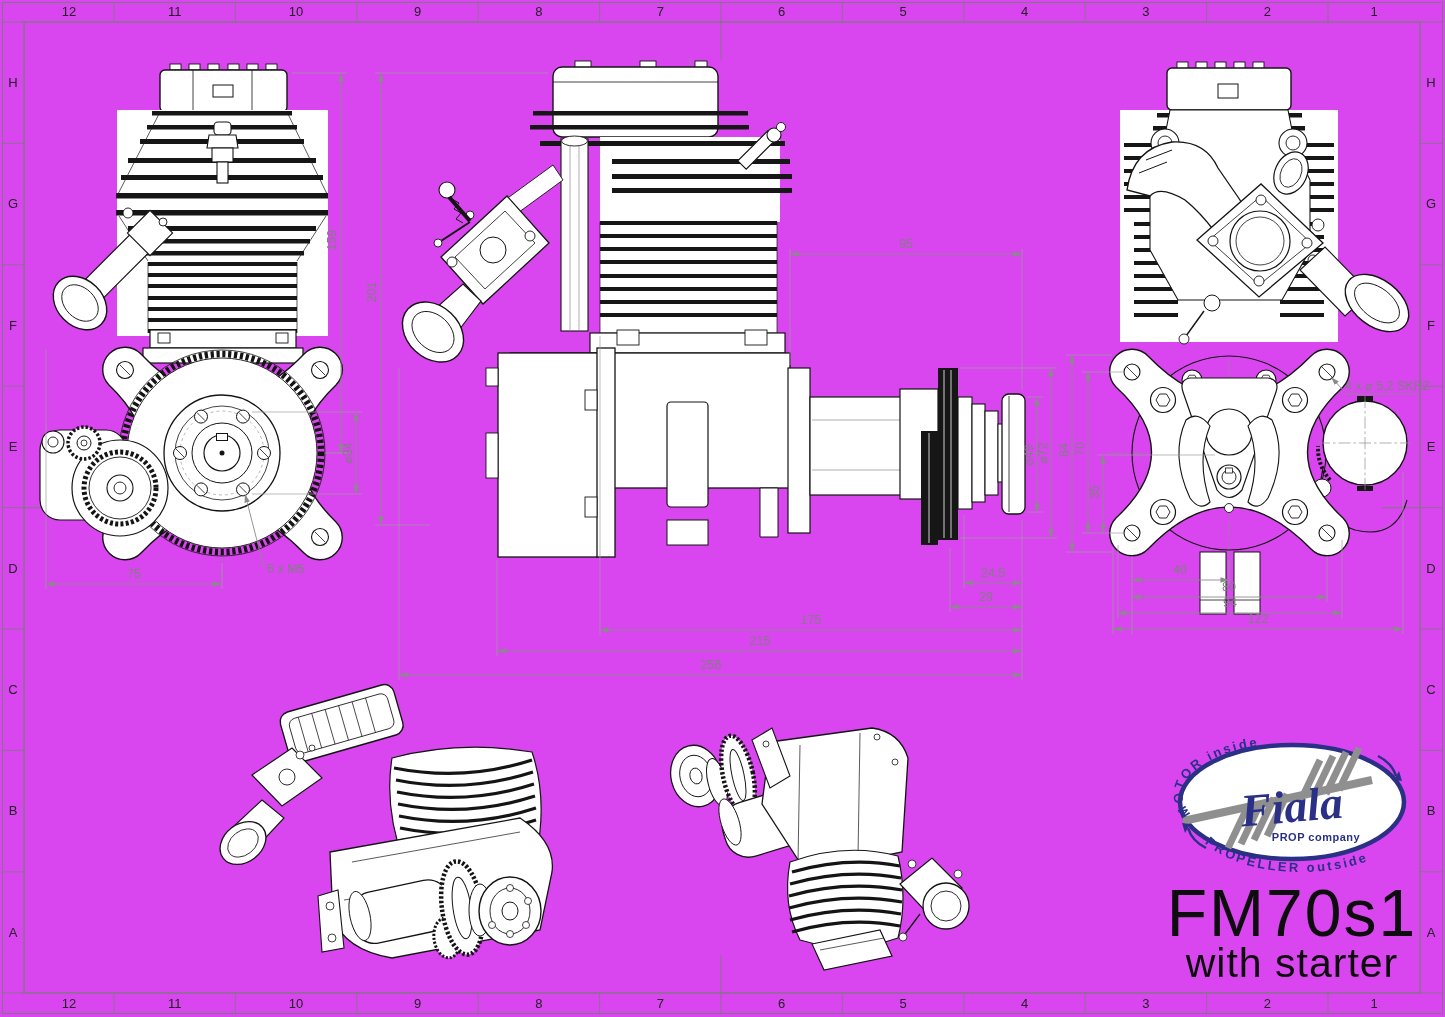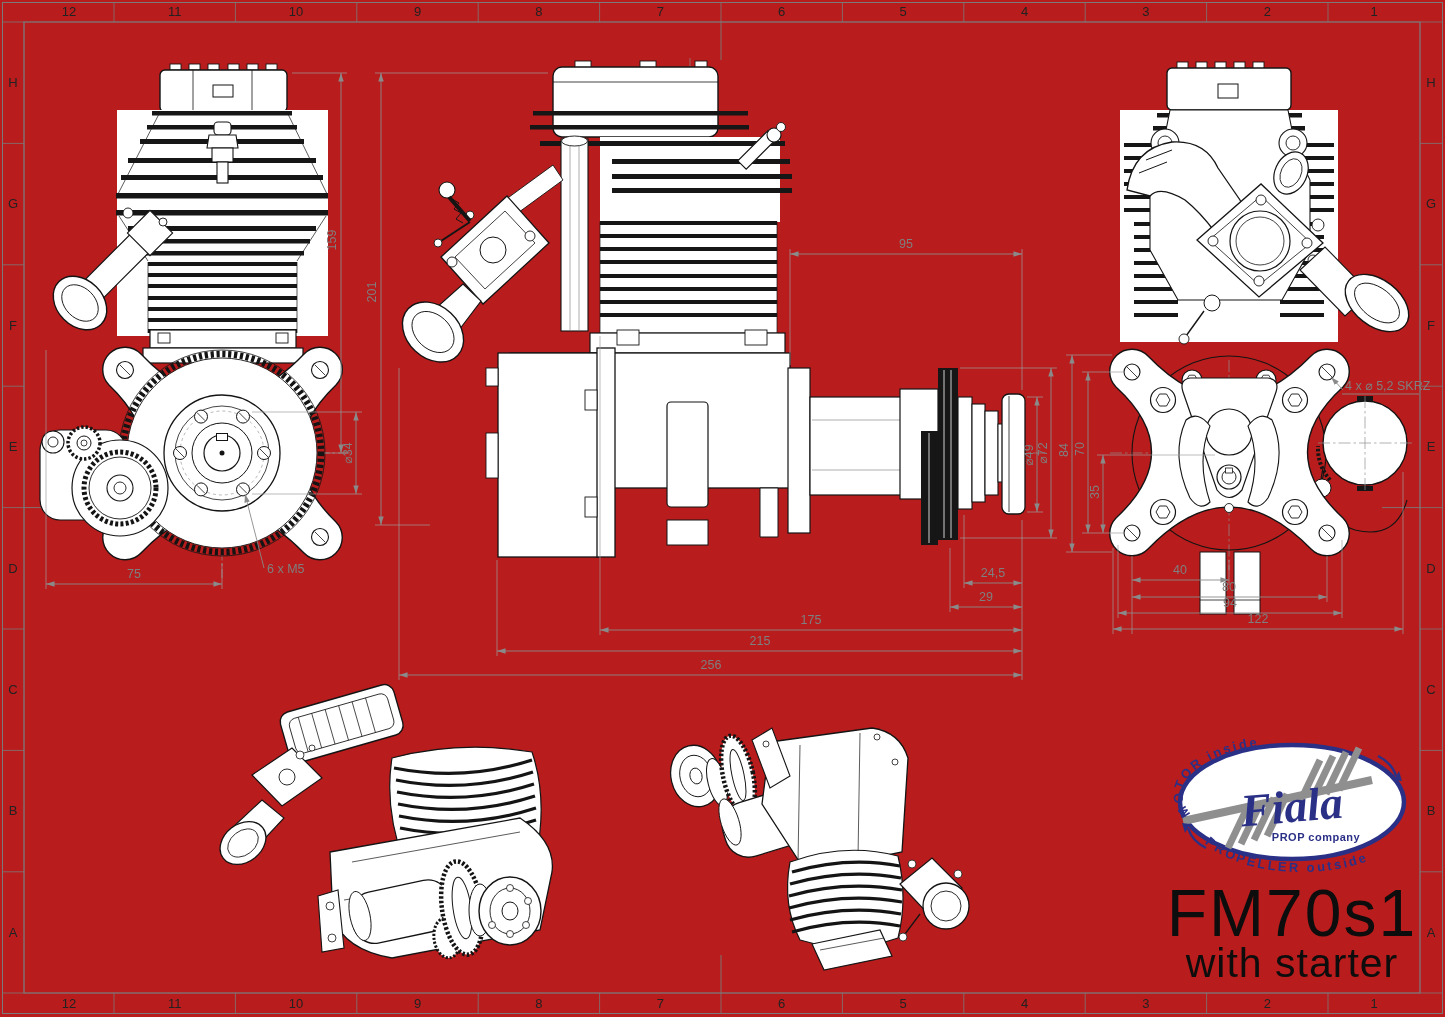--- a/index.html
+++ b/index.html
@@ -1,16 +1,16 @@
 <!DOCTYPE html>
 <html><head>
 <meta charset="utf-8">
 <style>
   html,body{margin:0;padding:0;background:#fff;}
-  .page{position:relative;width:1445px;height:1017px;background:#b91c1c;overflow:hidden;}
+  .page{position:relative;width:1445px;height:1017px;background:#d946ef;overflow:hidden;}
   svg{display:block;}
   text{user-select:none;}
   .gridlabel{fill:#222;font:13px "Liberation Sans",sans-serif;}
   .dimtext{fill:#7f7f7f;font:12.5px "Liberation Sans",sans-serif;}
   .dimline{stroke:#8a8a8a;stroke-width:0.9;fill:none;}
   .extline{stroke:#9e9e9e;stroke-width:0.7;fill:none;}
   .cl{stroke:#8f8f8f;stroke-width:0.7;stroke-dasharray:12 3 2.5 3;fill:none;}
   .ink{stroke:#141414;fill:none;}
   .w{fill:#fff;stroke:#141414;}
   .dark{fill:#161616;stroke:none;}

